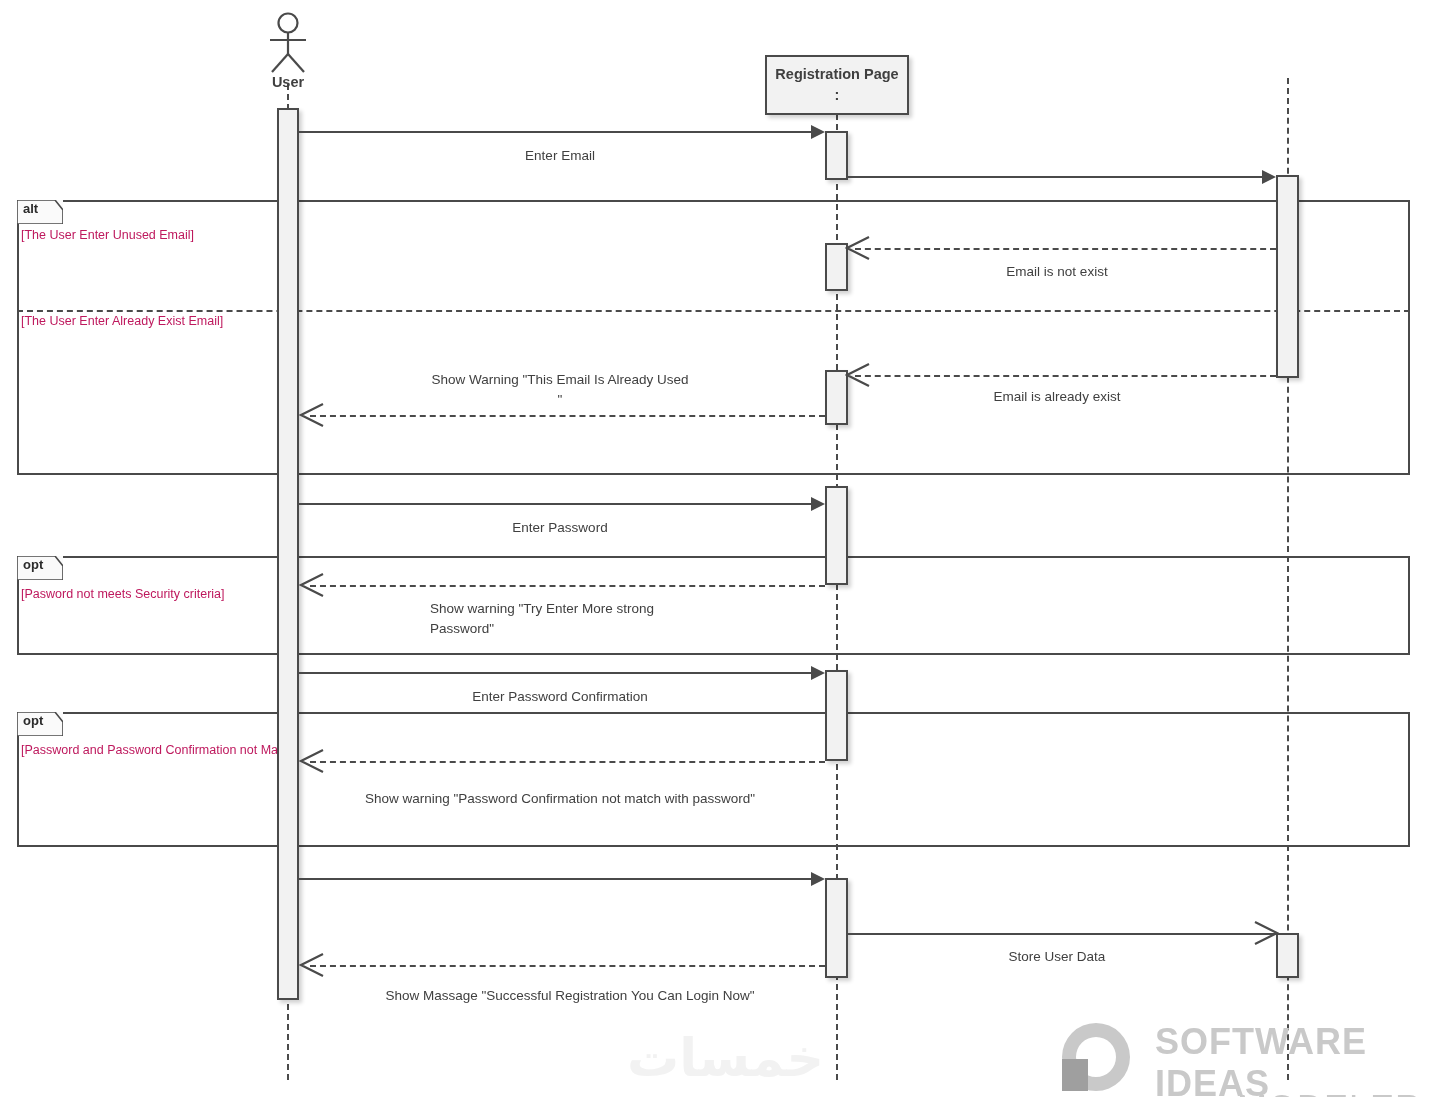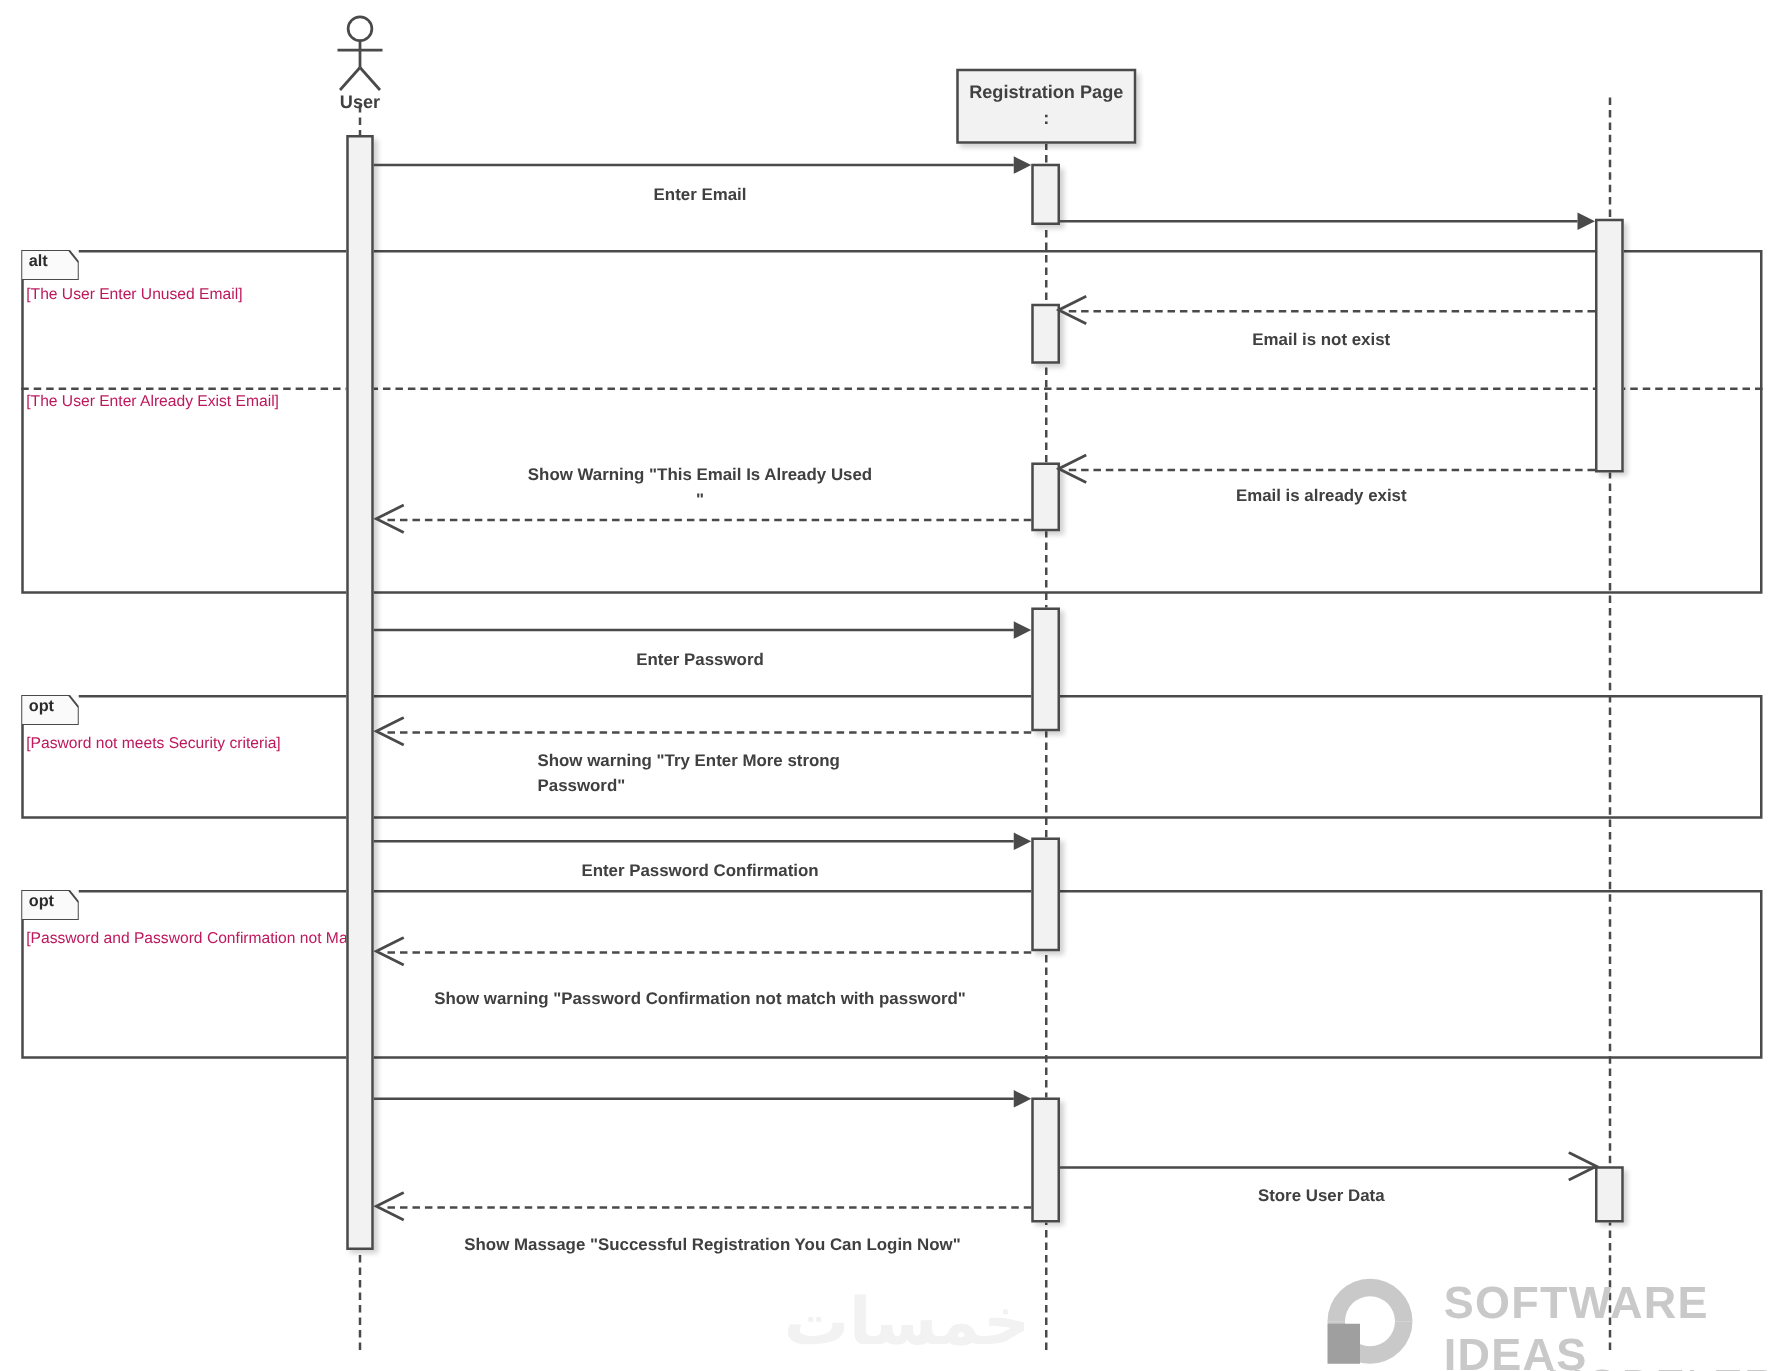--- a/index.html
+++ b/index.html
@@ -46,21 +46,21 @@
   .arrowhead{position:absolute;width:0;height:0;}
   
   .arrow-filled-r{
     border-top:7px solid transparent;border-bottom:7px solid transparent;
     border-left:14px solid #4a4a4a;
   }
   
   .arrow-open{position:absolute;}
 
   .msg-label{
-    position:absolute;font-size:13.5px;font-weight:bold;color:#404040;
+    position:absolute;font-size:13.5px;font-weight:normal;color:#404040;
     line-height:1.5;white-space:pre-line;
   }
   .msg-label.center{text-align:center;}
 
   
   .fragment{
     position:absolute;box-sizing:border-box;border:2px solid #4a4a4a;
     background:transparent;
   }
   .frag-tab{

